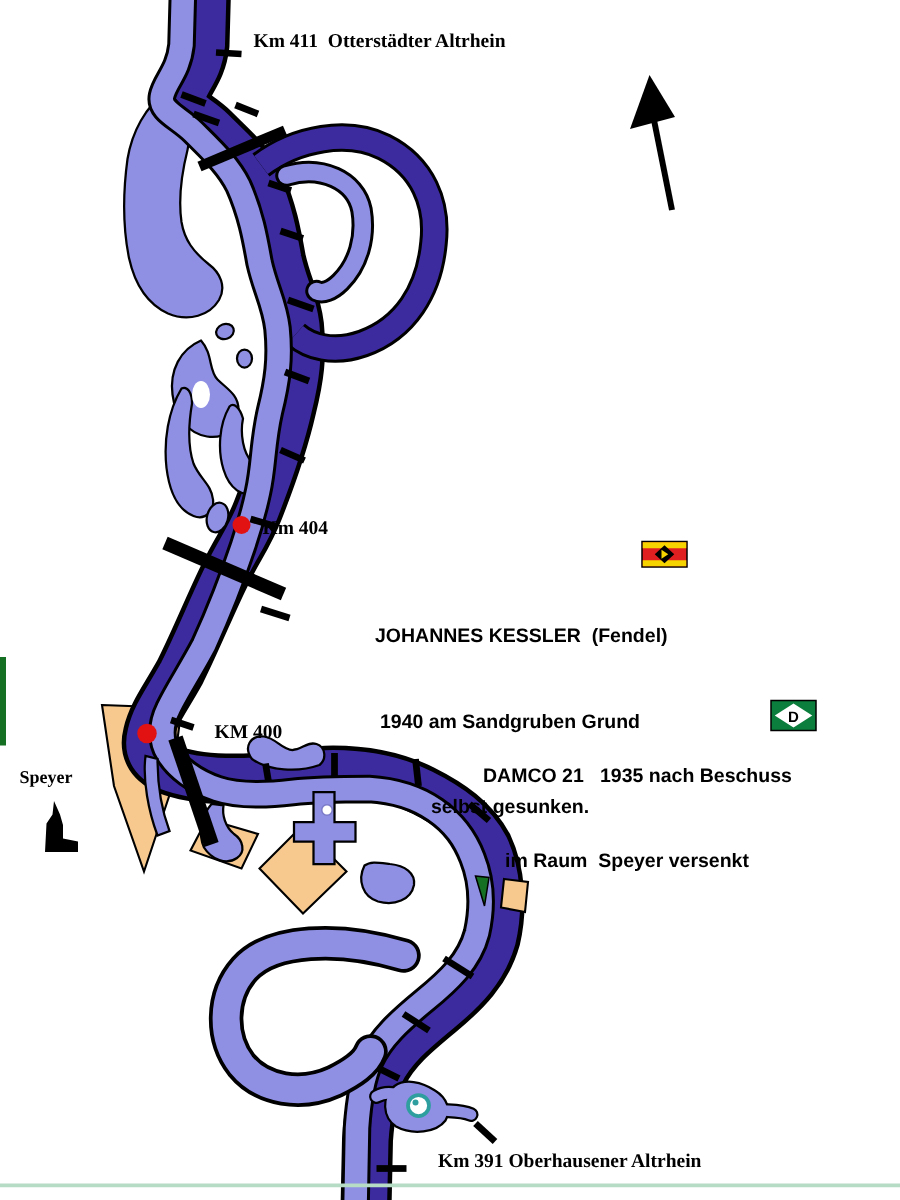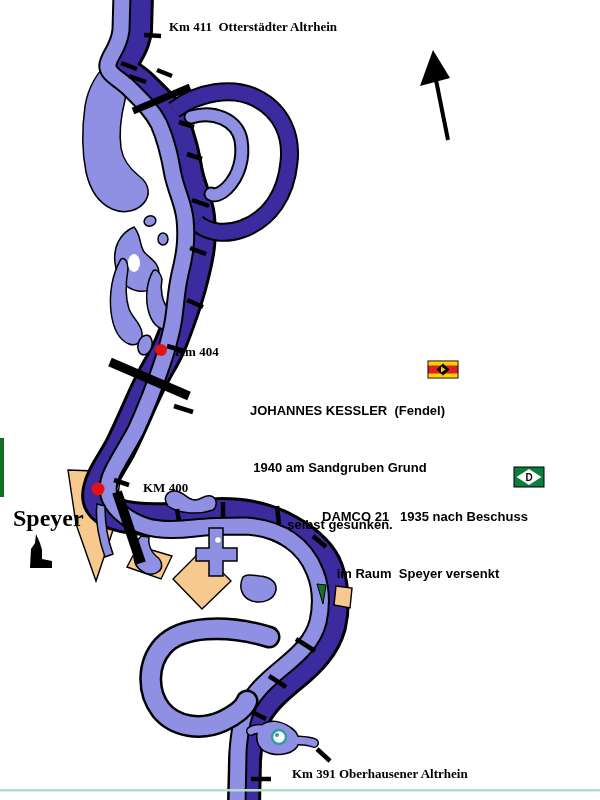--- a/index.html
+++ b/index.html
@@ -1,20 +1,20 @@
 <!DOCTYPE html>
 <html><head>
 <meta charset="utf-8">
 <style>
   html,body{margin:0;padding:0;background:#fff;}
   .map{position:relative;width:600px;height:800px;background:#ffffff;overflow:hidden;
        font-family:"Liberation Sans",sans-serif;}
   .map svg{position:absolute;left:0;top:0;}
   .lbl{position:absolute;color:#000;font-weight:bold;font-size:13px;line-height:14px;white-space:pre;font-family:Liberation Serif, serif;}
-  .lbl.big{font-size:24px;line-height:19px;}
+  .lbl.big{font-size:12px;line-height:19px;}
   .block{position:absolute;color:#000;font-weight:bold;font-size:13px;line-height:19px;
          text-align:center;white-space:pre;}
 </style>
 </head>
 <body>
 
 <div class="map">
 
 <svg width="600" height="800" viewBox="0 0 600 800">
 
@@ -132,21 +132,21 @@
     <text x="529" y="481" font-size="10" font-weight="bold" fill="#000" text-anchor="middle" font-family="Liberation Sans, sans-serif">D</text>
   </g>
 
   <rect x="0" y="789" width="600" height="2.5" fill="#b7dcc6"></rect>
 </svg>
 
   <div class="lbl" style="left:169px;top:20px;">Km 411  Otterstädter Altrhein</div>
 
   <div class="lbl" style="left:175px;top:345px;">Km 404</div>
 
-  <div class="block" style="left:250px;top:363px;width:180px;">
+  <div class="block" style="left:250px;top:376px;width:180px;">
     <div>JOHANNES KESSLER  (Fendel)</div>
     <div>1940 am Sandgruben Grund</div>
     <div>selbst gesunken.</div>
   </div>
 
   <div class="block" style="left:322px;top:469px;width:192px;">
     <div>DAMCO 21   1935 nach Beschuss</div>
     <div>im Raum  Speyer versenkt</div>
   </div>
 

